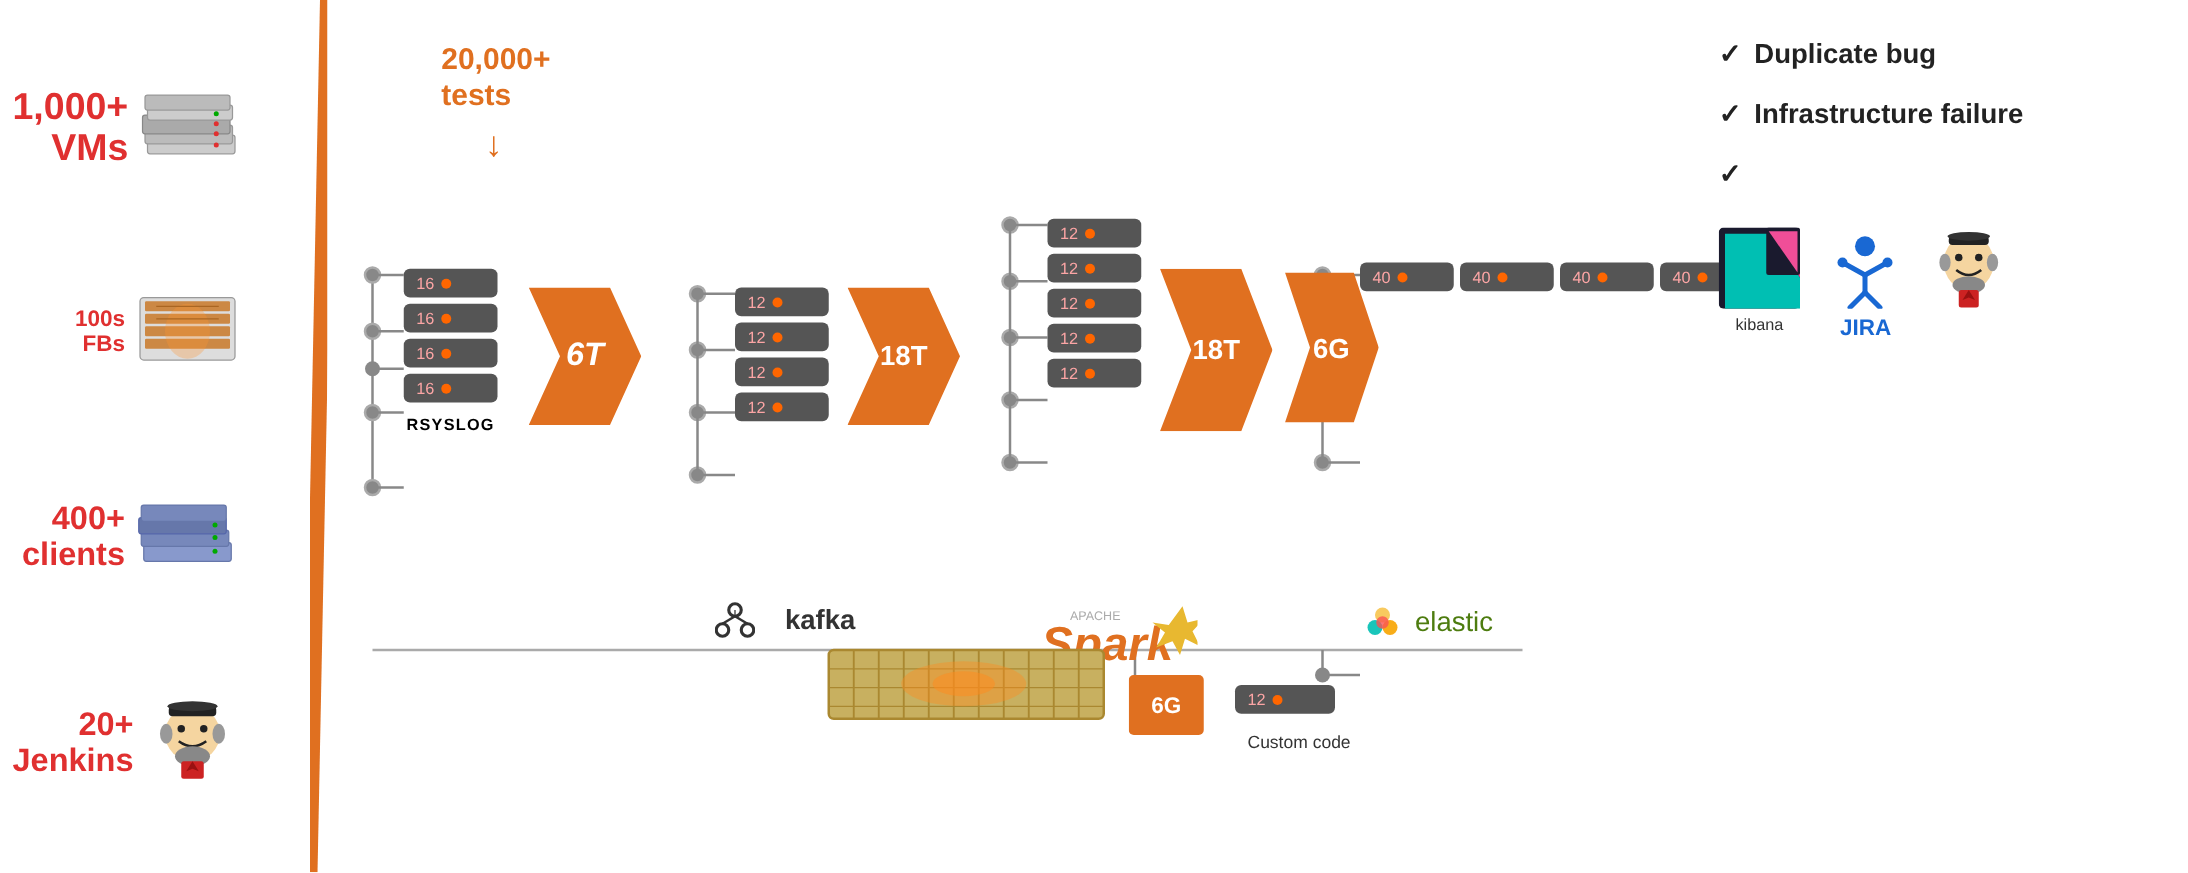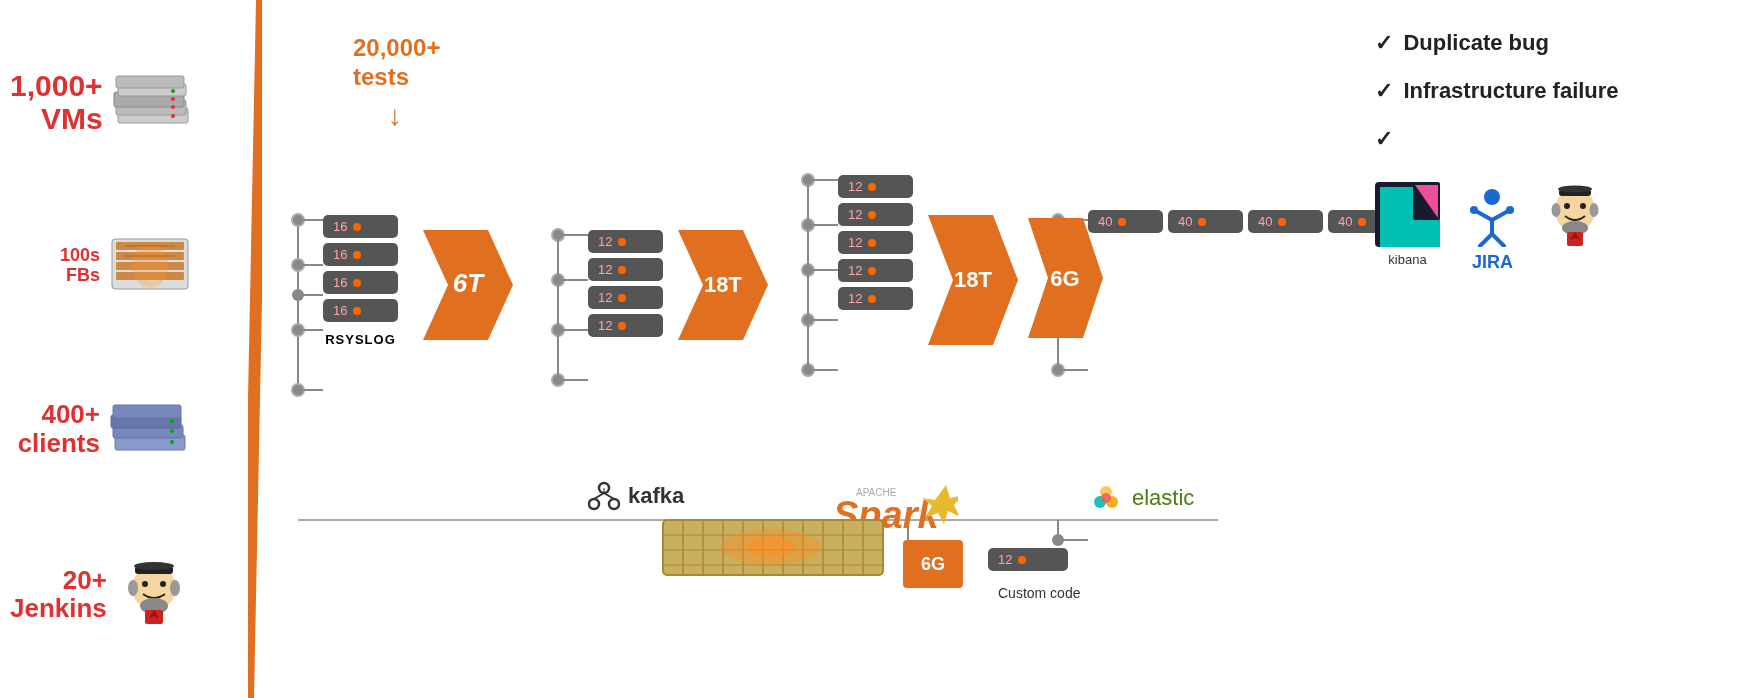--- a/index.html
+++ b/index.html
@@ -312,21 +312,21 @@
     </svg>
   </div>
 
   <div style="position:absolute; left:320px; top:230px; display:flex; flex-direction:column; gap:5px;">
     <div class="node-box">12 <div class="node-dot"></div></div>
     <div class="node-box">12 <div class="node-dot"></div></div>
     <div class="node-box">12 <div class="node-dot"></div></div>
     <div class="node-box">12 <div class="node-dot"></div></div>
   </div>
 
-  <div style="position:absolute; left:320px; top:480px; display:flex; align-items:center; gap:8px;">
+  <div style="position:absolute; left:304px; top:480px; display:flex; align-items:center; gap:24px;">
 
     <svg width="32" height="32" viewBox="0 0 32 32">
       <circle cx="16" cy="8" r="5" fill="none" stroke="#333" stroke-width="2.5"></circle>
       <circle cx="6" cy="24" r="5" fill="none" stroke="#333" stroke-width="2.5"></circle>
       <circle cx="26" cy="24" r="5" fill="none" stroke="#333" stroke-width="2.5"></circle>
       <line x1="16" y1="13" x2="6" y2="19" stroke="#333" stroke-width="2"></line>
       <line x1="16" y1="13" x2="26" y2="19" stroke="#333" stroke-width="2"></line>
       <line x1="16" y1="13" x2="16" y2="8" stroke="#333" stroke-width="1"></line>
     </svg>
     <span style="font-size:22px; font-weight:bold; color:#333;">kafka</span>

